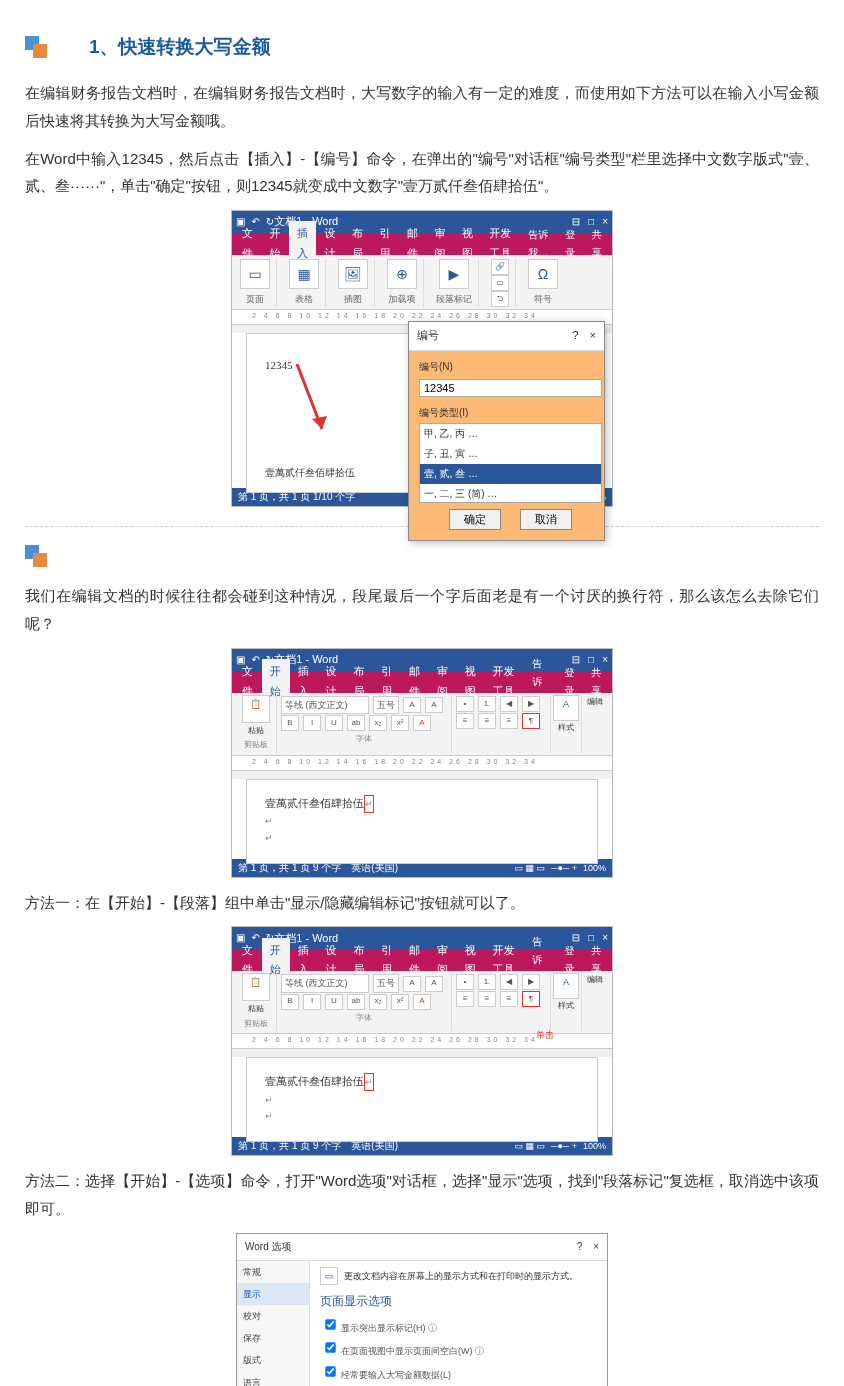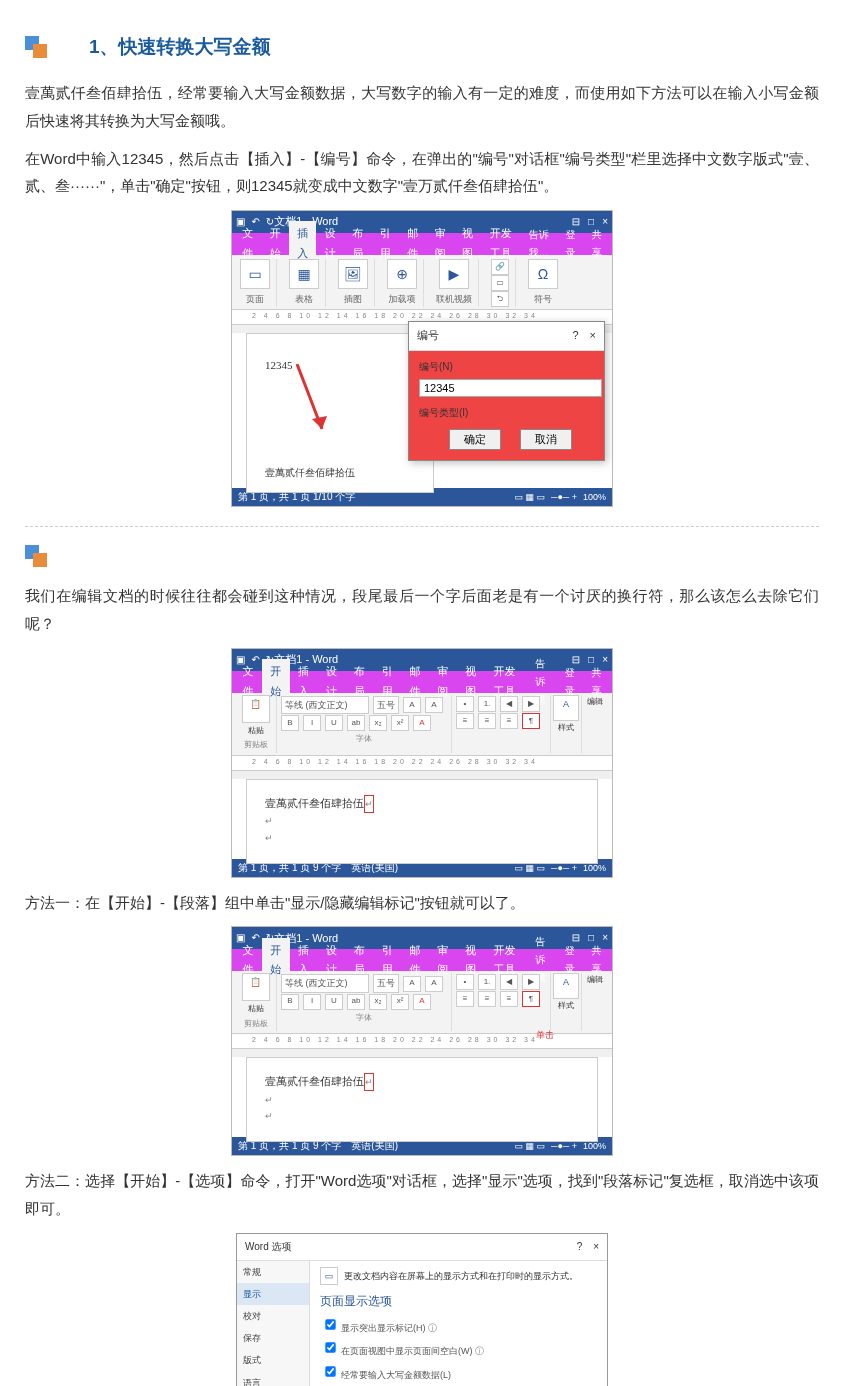--- a/index.html
+++ b/index.html
@@ -69,29 +69,28 @@
     display: flex;
     align-items: center;
     padding: 0 4px;
     justify-content: space-between;
   }
   .titlebar-left { display:flex; gap:6px; align-items:center;}
   .titlebar-icon { font-size:10px; }
   .titlebar-center { flex:1; text-align:left; font-size:11px;}
   .titlebar-right { display:flex; gap:8px; font-size:10px;}
   .word-ribbon-tabs {
-    background: #d946ef;
+    background: #be185d;
     color: #fff;
     font-size: 11px;
     height: 22px;
     display: flex;
     align-items: center;
     padding: 0 2px;
     gap: 0;
-    text-align: center;
   }
   .ribbon-tab {
     padding: 3px 8px;
     font-size: 11px;
   }
   .ribbon-tab.active {
     background: #f3f3f3;
     color: #2b579a;
   }
   .ribbon-tab.right { margin-left:auto; font-size:10px;}
@@ -139,21 +138,21 @@
     font-size:10px;
     height:18px;
     display:flex;
     align-items:center;
     padding:0 6px;
     gap:10px;
   }
   .statusbar .right { margin-left:auto; display:flex; gap:6px; font-size:9px;}
   .dialog {
     position:absolute;
-    background:#ef4444;
+    background:#fdba74;
     border:1px solid #888;
     box-shadow: 2px 2px 8px rgba(0,0,0,0.25);
     font-size:11px;
   }
   .dialog-title {
     background:#fff;
     color:#333;
     font-size:11px;
     padding:4px 8px;
     display:flex;
@@ -238,21 +237,21 @@
   .rb2-box { border:1px solid #ccc; padding:0 3px; font-size:9px; background:#fff; color:#555;}
 </style>
 </head>
 <body>
 
 <div class="section-title">
   <span class="title-icon"></span>
   <span class="title-text">1、快速转换大写金额</span>
 </div>
 
-<p class="body-text">壹萬贰仟叁佰肆拾伍，经常要输入大写金额数据，大写数字的输入有一定的难度，而使用如下方法可以在输入小写金额后快速将其转换为大写金额哦。</p>
+<p class="body-text">在编辑财务报告文档时，在编辑财务报告文档时，大写数字的输入有一定的难度，而使用如下方法可以在输入小写金额后快速将其转换为大写金额哦。</p>
 <p class="body-text">在Word中输入12345，然后点击【插入】-【编号】命令，在弹出的"编号"对话框"编号类型"栏里选择中文数字版式"壹、贰、叁······"，单击"确定"按钮，则12345就变成中文数字"壹万贰仟叁佰肆拾伍"。</p>
 
 <div class="screenshot-wrap">
   <div class="ms-word-frame" style="width:380px;">
     <div class="word-titlebar">
       <div class="titlebar-left">
         <span class="titlebar-icon">▣</span>
         <span class="titlebar-icon">↶</span>
         <span class="titlebar-icon">↻</span>
       </div>
@@ -290,21 +289,21 @@
       <div class="ribbon-group">
         <div class="ribbon-big-btn">🖼</div>
         <span>插图</span>
       </div>
       <div class="ribbon-group">
         <div class="ribbon-big-btn">⊕</div>
         <span>加载项</span>
       </div>
       <div class="ribbon-group">
         <div class="ribbon-big-btn">▶</div>
-        <span>联机视频</span>
+        <span>段落标记</span>
       </div>
       <div class="ribbon-group">
         <div class="ribbon-btn-row">
             <span class="si">🔗</span>
           </div>
         <div class="ribbon-btn-row">
             <span class="si">▭</span>
           </div>
         <div class="ribbon-btn-row">
             <span class="si">⮌</span>
@@ -331,20 +330,27 @@
           <span>编号</span>
           <span>
             <span style="margin-right:8px;">?</span>
             <span>×</span>
           </span>
         </div>
         <div class="dialog-body">
           <label>编号(N)</label>
           <input class="dialog-input" value="12345" style="">
           <label>编号类型(I)</label>
+          <div class="dialog-list">
+            <div>甲, 乙, 丙 …</div>
+            <div>子, 丑, 寅 …</div>
+            <div class="sel">壹, 贰, 叁 …</div>
+            <div>一, 二, 三 (简) …</div>
+
+          </div>
           <div class="dialog-btns">
             <button>确定</button>
             <button>取消</button>
           </div>
         </div>
       </div>
     </div>
     <div class="statusbar">
       <span>第 1 页，共 1 页   1/10 个字</span>
       <span class="right">

